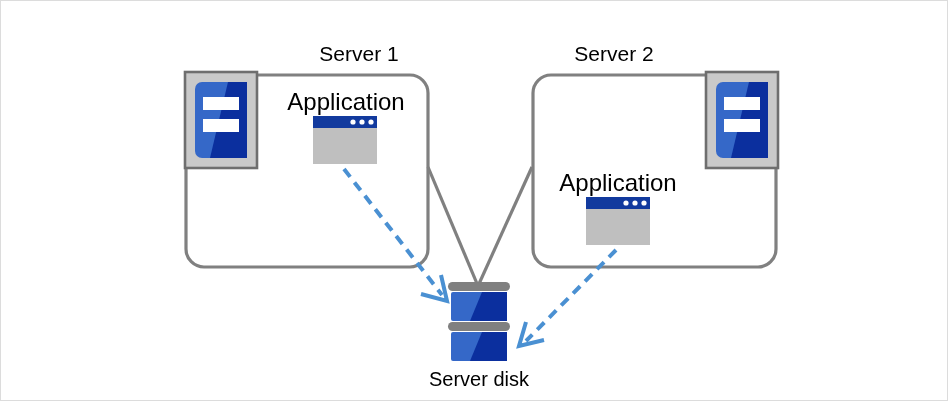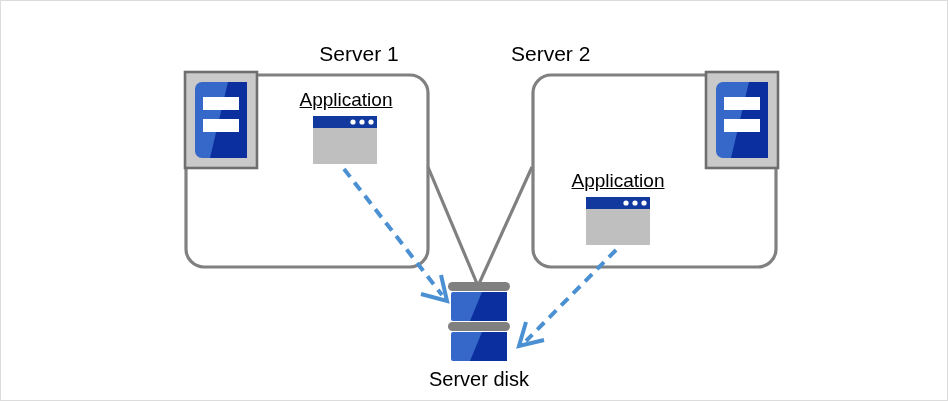--- a/index.html
+++ b/index.html
@@ -32,22 +32,21 @@
     font-family: "Liberation Sans", sans-serif;
     color: #000000;
     white-space: nowrap;
     text-align: center;
     line-height: 1;
   }
   .title-label {
     font-size: 21px;
   }
   .app-label {
-    font-size: 19px;
-    text-decoration: underline;
+    font-size: 24px;
   }
   .disk-label {
     font-size: 20px;
   }
 </style>
 </head>
 <body>
 
 <div id="canvas">
 
@@ -115,21 +114,21 @@
     </g>
 
     <g>
       <line x1="615" y1="249" x2="525" y2="340" stroke="#4a90d2" stroke-width="4" stroke-dasharray="10,7" stroke-linecap="butt"></line>
       <path d="M 543 339 L 518 345 L 525 321" fill="none" stroke="#4a90d2" stroke-width="4" stroke-linecap="butt" stroke-linejoin="miter"></path>
     </g>
   </svg>
 
   <div class="diagram-label title-label" style="left:0; top:42px; width:716px; text-align:center;">Server 1</div>
 
-  <div class="diagram-label title-label" style="left:510px; top:42px; width:206px; text-align:left;">Server 2</div>
+  <div class="diagram-label title-label" style="left:510px; top:42px; width:206px; text-align:center;">Server 2</div>
 
   <div class="diagram-label app-label" style="left:245px; top:89px; width:200px; text-align:center;">Application</div>
 
   <div class="diagram-label app-label" style="left:517px; top:170px; width:200px; text-align:center;">Application</div>
 
   <div class="diagram-label disk-label" style="left:378px; top:368px; width:200px; text-align:center;">Server disk</div>
 
 </div>
 
 </body></html>

